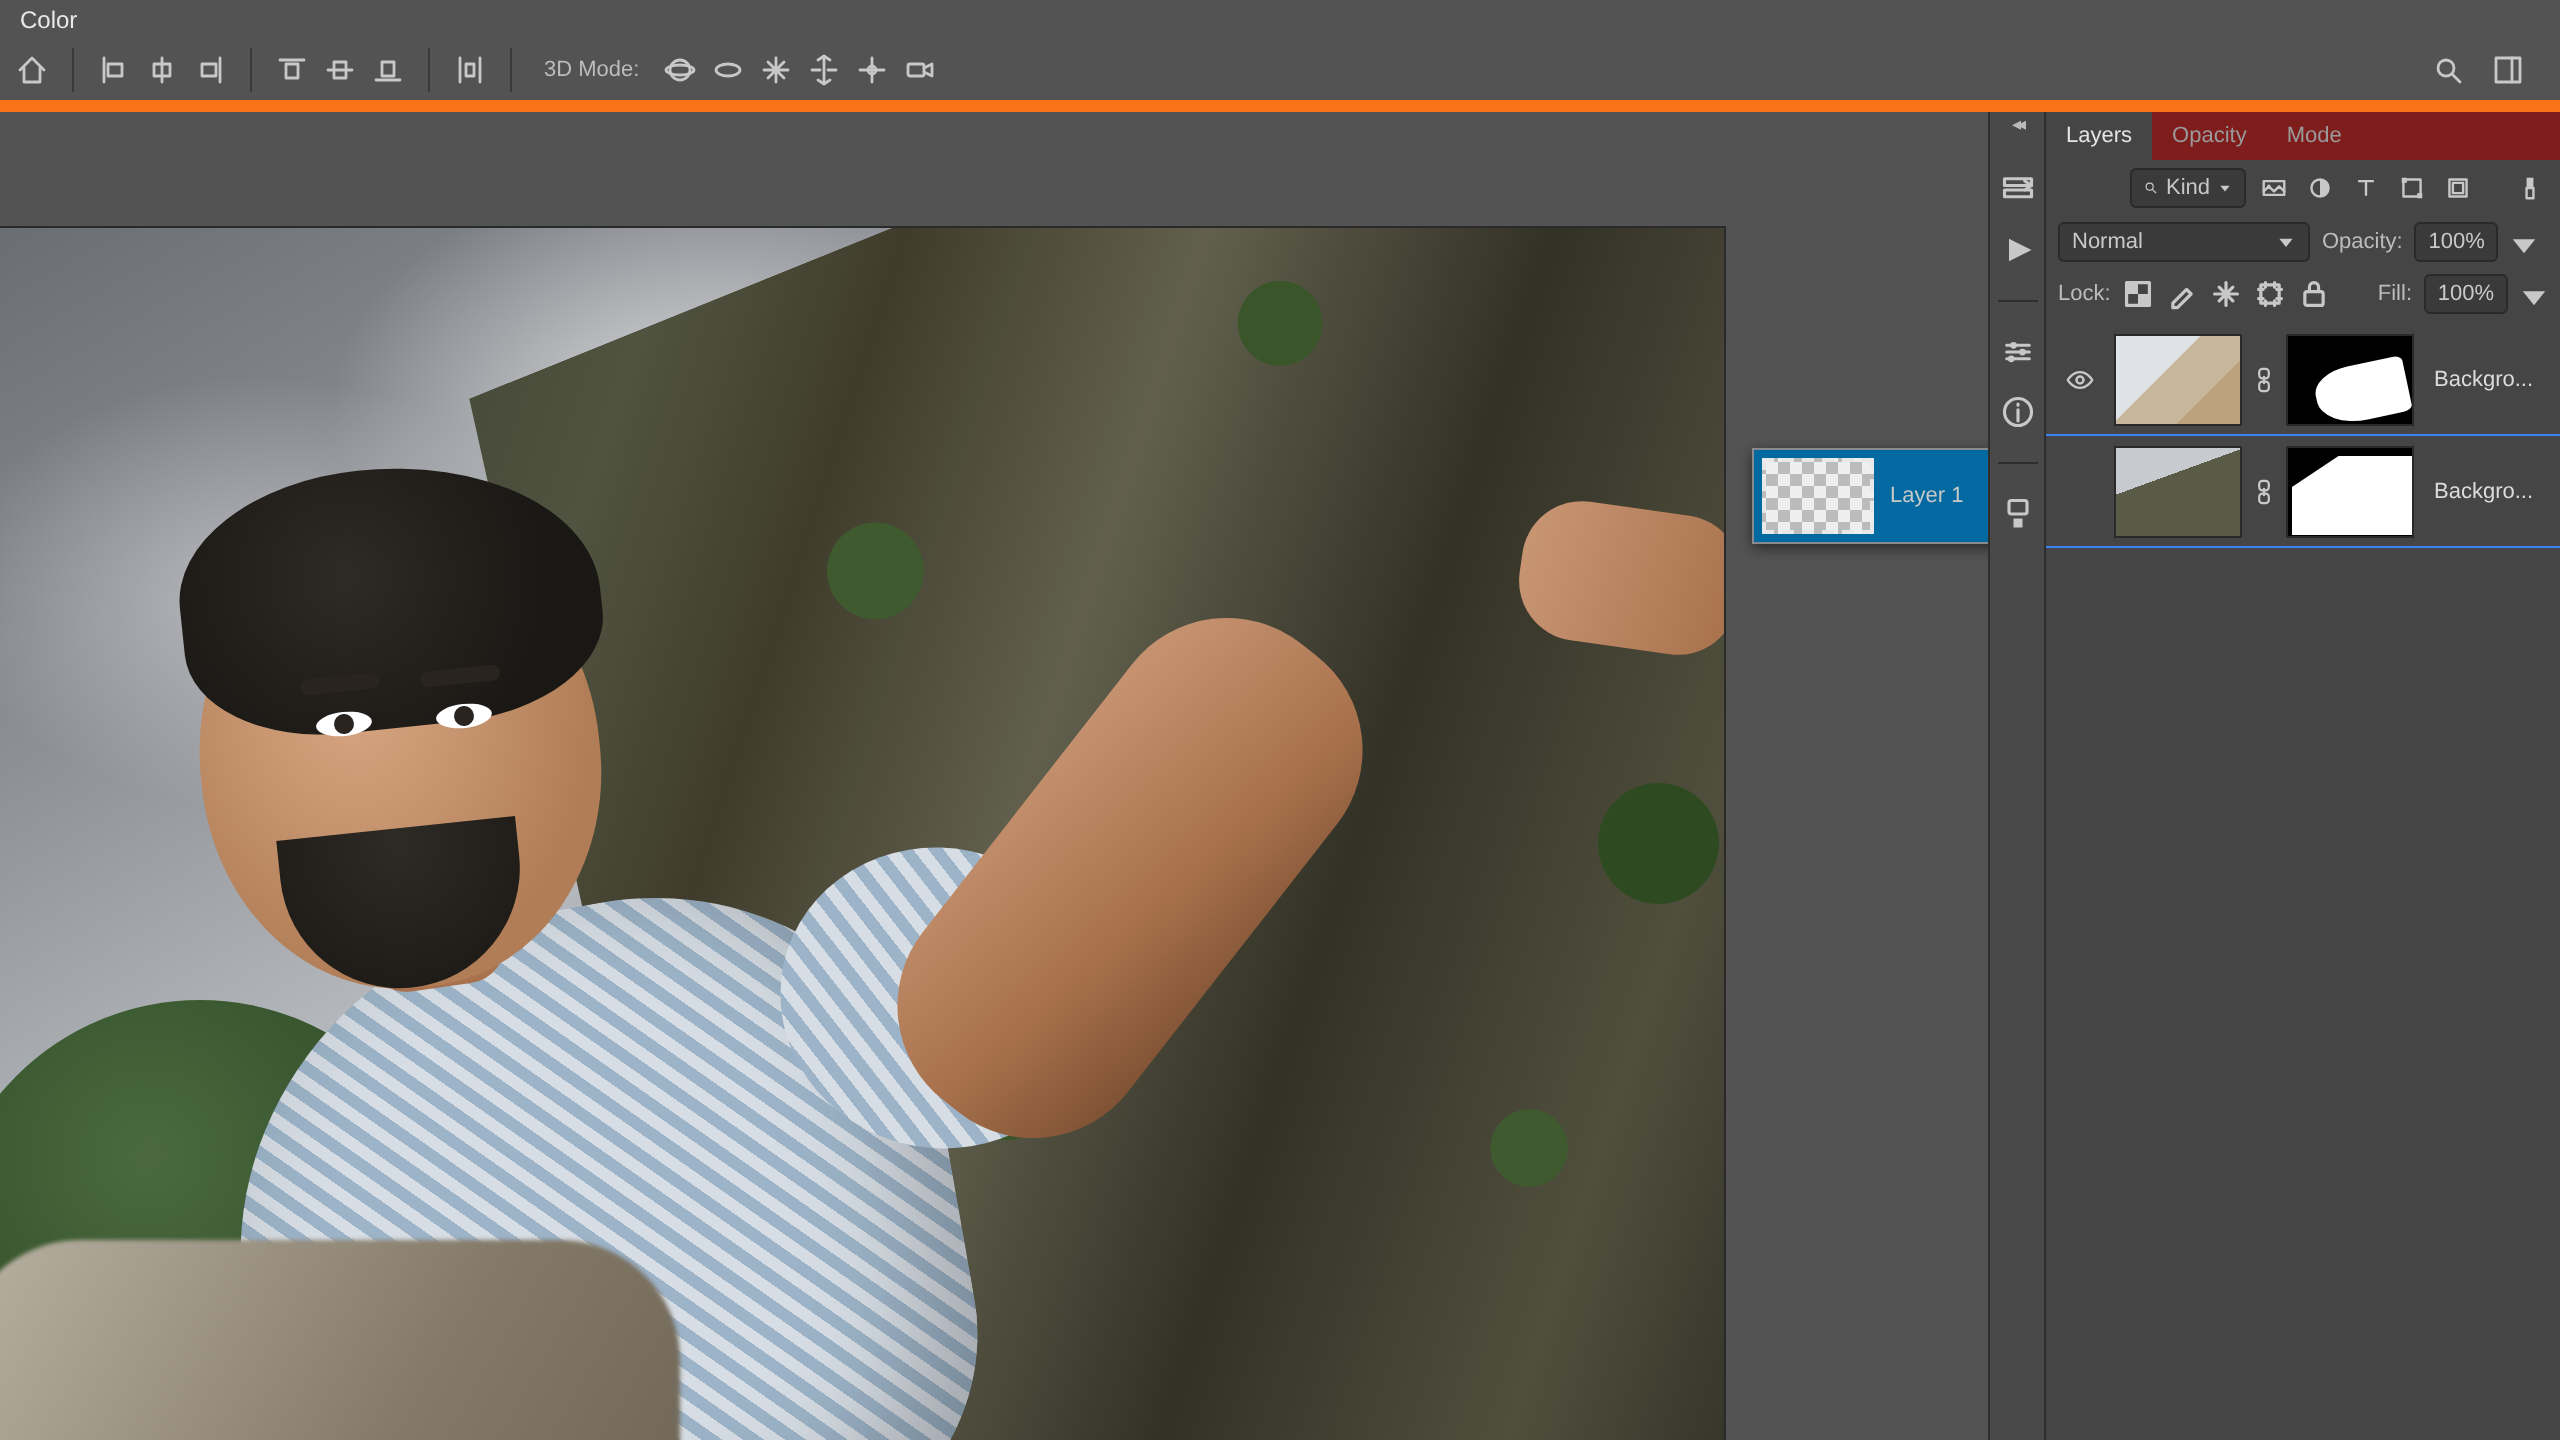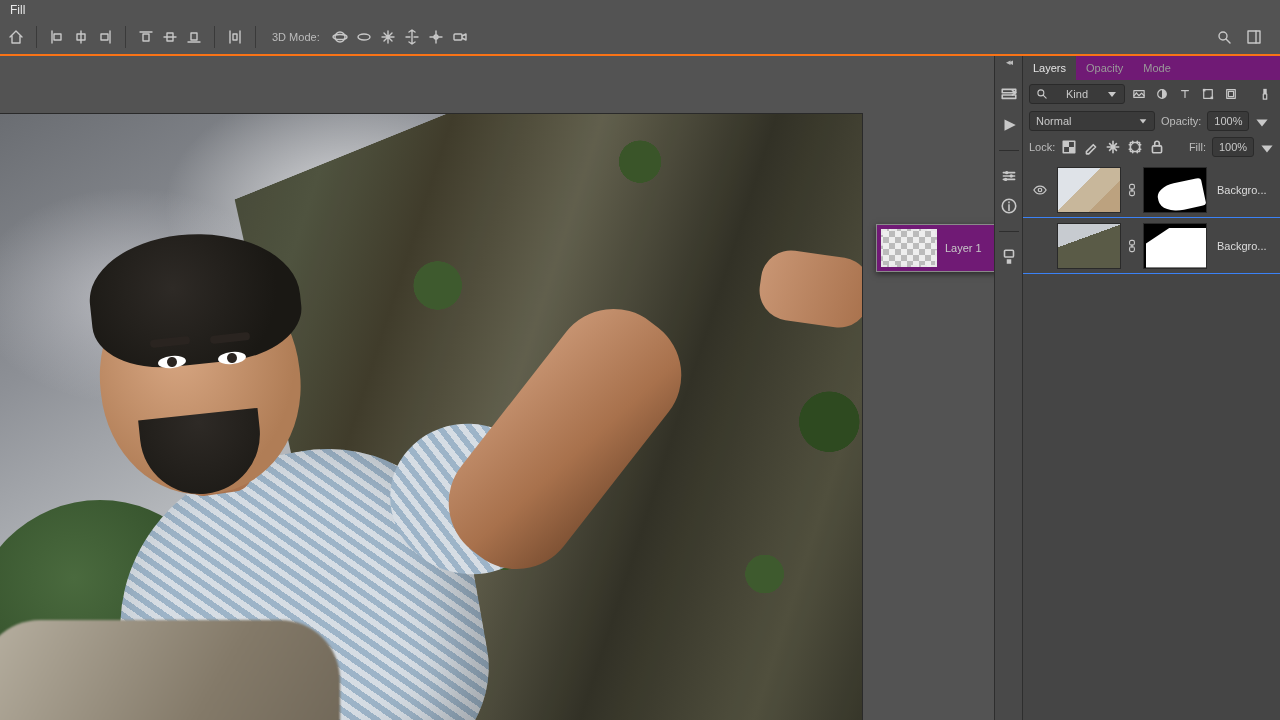--- a/index.html
+++ b/index.html
@@ -1,20 +1,20 @@
 <!DOCTYPE html>
 <html><head>
 <meta charset="utf-8">
 <style>
   * { box-sizing: border-box; margin: 0; padding: 0; font-family: "Segoe UI", Tahoma, sans-serif; }
   body { width: 1280px; height: 720px; background: #535353; color: #c8c8c8; overflow: hidden; position: relative; }
 
   
   .menu-row { height: 20px; background: #535353; display: flex; align-items: center; padding-left: 10px; font-size: 12px; color: #e8e8e8; }
-  .opt-row { height: 36px; background: #535353; display: flex; align-items: center; padding: 0 6px; gap: 4px; border-bottom: 2px solid #f97316; }
+  .opt-row { height: 36px; background: #535353; display: flex; align-items: center; padding: 0 6px; gap: 4px; border-bottom: 6px solid #f97316; }
   .opt-sep { width: 1px; height: 22px; background: #3a3a3a; margin: 0 6px; }
   .opt-ico { width: 20px; height: 20px; display: flex; align-items: center; justify-content: center; cursor: pointer; }
   .opt-ico svg { width: 16px; height: 16px; }
   .opt-label { font-size: 11px; color: #bcbcbc; padding: 0 6px; }
   .opt-row .right { margin-left: auto; display: flex; align-items: center; gap: 10px; padding-right: 10px; }
 
   
   .work { position: absolute; top: 56px; left: 0; right: 258px; bottom: 0; background: #535353; }
   .canvas { position: absolute; top: 58px; left: 0; width: 862px; height: 606px; background: #888; overflow: hidden; box-shadow: 0 0 0 1px #2a2a2a; }
 
@@ -60,39 +60,39 @@
     background: radial-gradient(circle at 50% 10%, #2e2a26, #1a1814); transform: rotate(-6deg); }
   .eye { position: absolute; width: 28px; height: 12px; background: #fff; border-radius: 50%; }
   .eye.l { left: 198px; top: 62px; transform: rotate(-6deg); }
   .eye.r { left: 258px; top: 58px; transform: rotate(-6deg); }
   .pupil { position: absolute; width: 10px; height: 10px; background: #2a2420; border-radius: 50%; top: 1px; left: 9px; }
   .brow { position: absolute; width: 40px; height: 8px; background: #2a2420; border-radius: 4px; }
   .brow.l { left: 190px; top: 44px; transform: rotate(-6deg); }
   .brow.r { left: 250px; top: 40px; transform: rotate(-6deg); }
 
   
-  .drag-layer { position: absolute; top: 224px; left: 876px; width: 200px; height: 48px; background: #701a75; display: flex; align-items: center; gap: 8px; padding: 4px 8px 4px 4px; box-shadow: 0 2px 6px rgba(0,0,0,0.5); border: 1px solid #8a8a8a; font-size: 11px; }
+  .drag-layer { position: absolute; top: 224px; left: 876px; width: 200px; height: 48px; background: #0369a1; display: flex; align-items: center; gap: 8px; padding: 4px 8px 4px 4px; box-shadow: 0 2px 6px rgba(0,0,0,0.5); border: 1px solid #8a8a8a; font-size: 11px; }
   .drag-thumb { width: 56px; height: 38px; border: 2px dashed #e8e8e8;
     background: repeating-conic-gradient(#bbb 0 25%, #eee 0 50%) 0 0/12px 12px; }
 
   
   .dock { position: absolute; top: 56px; right: 258px; width: 28px; bottom: 0; background: #494949; display: flex; flex-direction: column; align-items: center; gap: 12px; padding-top: 10px; border-left: 1px solid #2e2e2e; }
   .dock .d-ico { width: 18px; height: 18px; cursor: pointer; }
   .dock .d-sep { width: 20px; height: 1px; background: #2e2e2e; margin: 4px 0; }
   .collapse { position:absolute; top:0; left:0; right:0; height:12px; display:flex; justify-content:center; align-items:center; }
   .collapse span { font-size:9px; color:#bbb; letter-spacing:-2px; }
 
   
   .panel { position: absolute; top: 56px; right: 0; width: 258px; bottom: 0; background: #454545; border-left: 1px solid #2e2e2e; font-size: 11px; }
-  .tabs { display: flex; height: 24px; background: #701a75; }
+  .tabs { display: flex; height: 24px; background: #7f1d1d; }
   .tab { padding: 0 10px; line-height: 24px; color: #9a9a9a; cursor: pointer; }
   .tab.active { background: #454545; color: #e4e4e4; }
 
   .filter-row { display: flex; align-items: center; gap: 5px; height: 28px; padding: 0 6px; }
-  .kind-sel { display:flex; align-items:center; gap:4px; background: #3a3a3a; border: 1px solid #2a2a2a; border-radius: 3px; height: 20px; padding: 0 6px; width: 96px; justify-content: space-between; }
+  .kind-sel { display:flex; align-items:center; gap:4px; background: #3a3a3a; border: 1px solid #2a2a2a; border-radius: 3px; height: 20px; padding: 0 6px; width: 58px; justify-content: space-between; margin-left: 36px; }
   .kind-sel svg, .mini svg { width: 12px; height: 12px; }
   .mini { width: 18px; height:18px; display:flex; align-items:center; justify-content:center; cursor:pointer; }
 
   .blend-row, .lock-row { display:flex; align-items:center; height: 26px; padding: 0 6px; gap: 6px; }
   .blend-sel { flex:0 0 126px; height:20px; background:#3a3a3a; border:1px solid #2a2a2a; border-radius:3px; display:flex; align-items:center; justify-content:space-between; padding:0 6px; }
   .pct-box { width:42px; height:20px; background:#3a3a3a; border:1px solid #2a2a2a; border-radius:3px; display:flex; align-items:center; justify-content:center; }
   .spin { width:14px; height:20px; display:flex; align-items:center; justify-content:center; }
   .lbl { color:#bcbcbc;text-align:center; }
   .lock-ico { width:16px; height:16px; display:flex; align-items:center; justify-content:center; cursor:pointer; }
 
@@ -117,21 +117,21 @@
   .chain svg { width:8px; height:14px; }
 
   
   .st { stroke:#c8c8c8; stroke-width:1.4; fill:none; stroke-linecap:round; stroke-linejoin:round; }
   .fl { fill:#c8c8c8; }
 </style>
 </head>
 <body>
 
 <div class="menu-row">
-  <span>Fill</span>
+  <span>Color</span>
 </div>
 
 <div class="opt-row">
   <div class="opt-ico">
       <svg viewBox="0 0 16 16">
         <path class="st" d="M2 8 8 2l6 6M4 7v7h8V7"></path>
       </svg>
     </div>
   <div class="opt-sep"></div>
   <div class="opt-ico">

